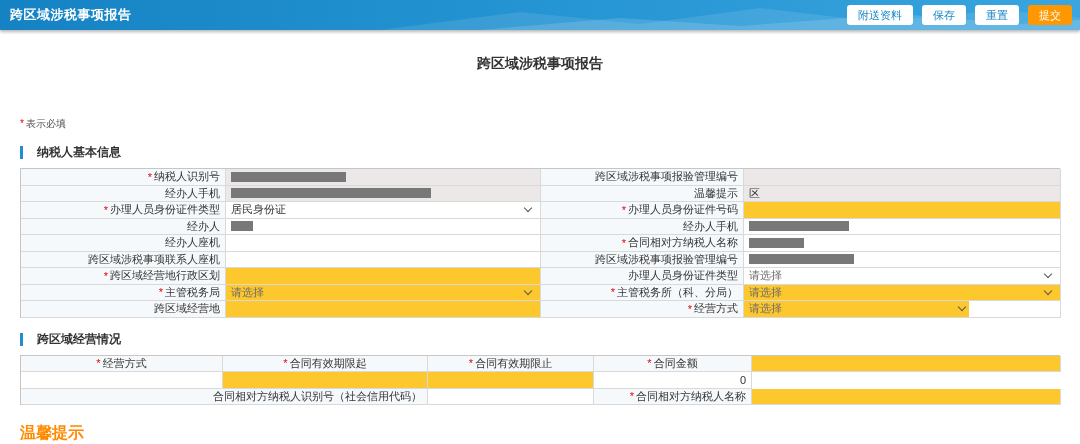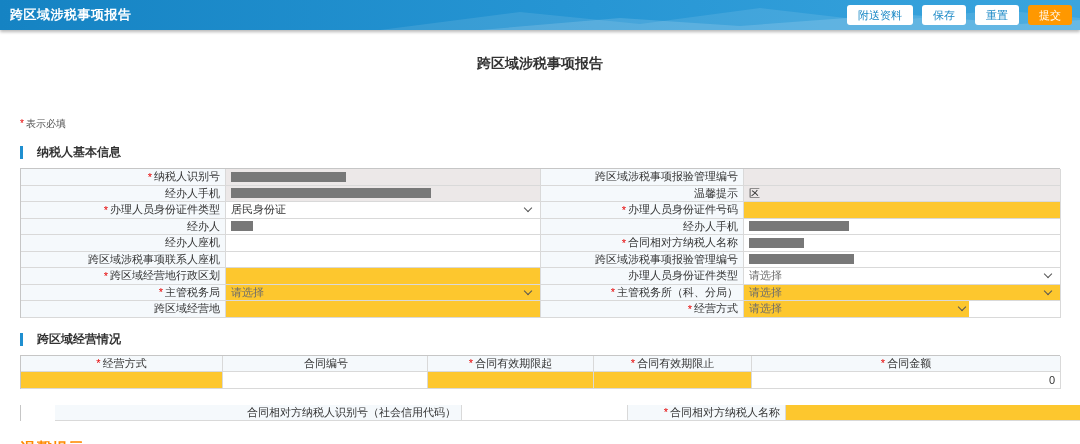--- a/index.html
+++ b/index.html
@@ -26,21 +26,21 @@
   .required-note { margin-top:44px; font-size:10px; color:#555; }
   .req { color:#e60000; margin-right:2px; font-style:normal; }
 
   .section-title { margin-top:15px; border-left:3px solid #1f8fd0; padding-left:14px;
     font-size:12px; font-weight:bold; color:#333; line-height:13px; }
 
   
   .grid { margin-top:9px; border-top:1px solid #c6c6c6; border-left:1px solid #c6c6c6; display:grid; }
   .basic-grid { grid-template-columns:205px 315px 203px 317px; grid-auto-rows:16.5px; }
   .contract-grid  { grid-template-columns:202px 205px 166px 158px 309px; grid-auto-rows:16.5px; }
-  .contract-grid2 { margin-top:16px; border-top:none; grid-template-columns:407px 166px 158px 309px; grid-auto-rows:16.5px;padding-left:34px; }
+  .contract-grid2 { margin-top:0; border-top:none; grid-template-columns:407px 166px 158px 309px; grid-auto-rows:16.5px; }
   .c { border-right:1px solid #d9d9d9; border-bottom:1px solid #d9d9d9;
     display:flex; align-items:center; padding:0 5px; overflow:hidden; white-space:nowrap; }
   .lbl { background:#f5f9fc; justify-content:flex-end; color:#333; }
   .hdr { background:#f5f9fc; justify-content:center; }
   .val { background:#fff; }
   .dis { background:#ece8e8; }
   .yellow { background:#fdc72e; }
   .num { justify-content:flex-end; }
 
   .redacted { display:inline-block; height:10px; background:#787878; }
@@ -237,24 +237,20 @@
   </div>
 
   <div class="section-title">跨区域经营情况</div>
 
   <div class="grid contract-grid">
     <div class="c hdr">
         <i class="req">*</i>
         <span>经营方式</span>
       </div>
     <div class="c hdr">
-        <i class="req"></i>
-        <span>合同编号</span>
-      </div>
-    <div class="c hdr">
         <i class="req">*</i>
         <span>合同有效期限起</span>
       </div>
     <div class="c hdr">
         <i class="req">*</i>
         <span>合同有效期限止</span>
       </div>
     <div class="c hdr">
         <i class="req">*</i>
         <span>合同金额</span>

